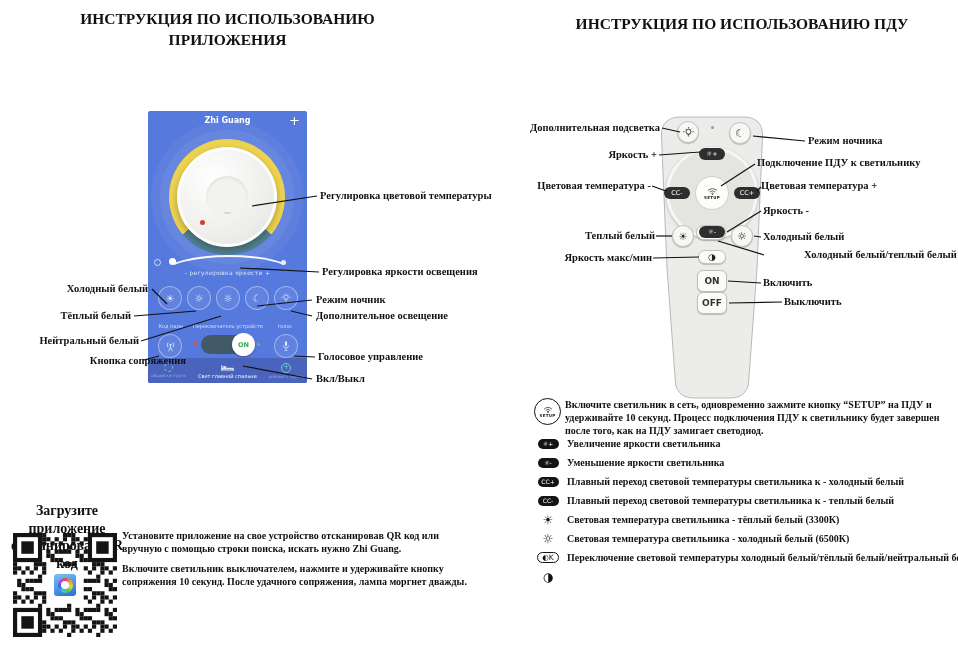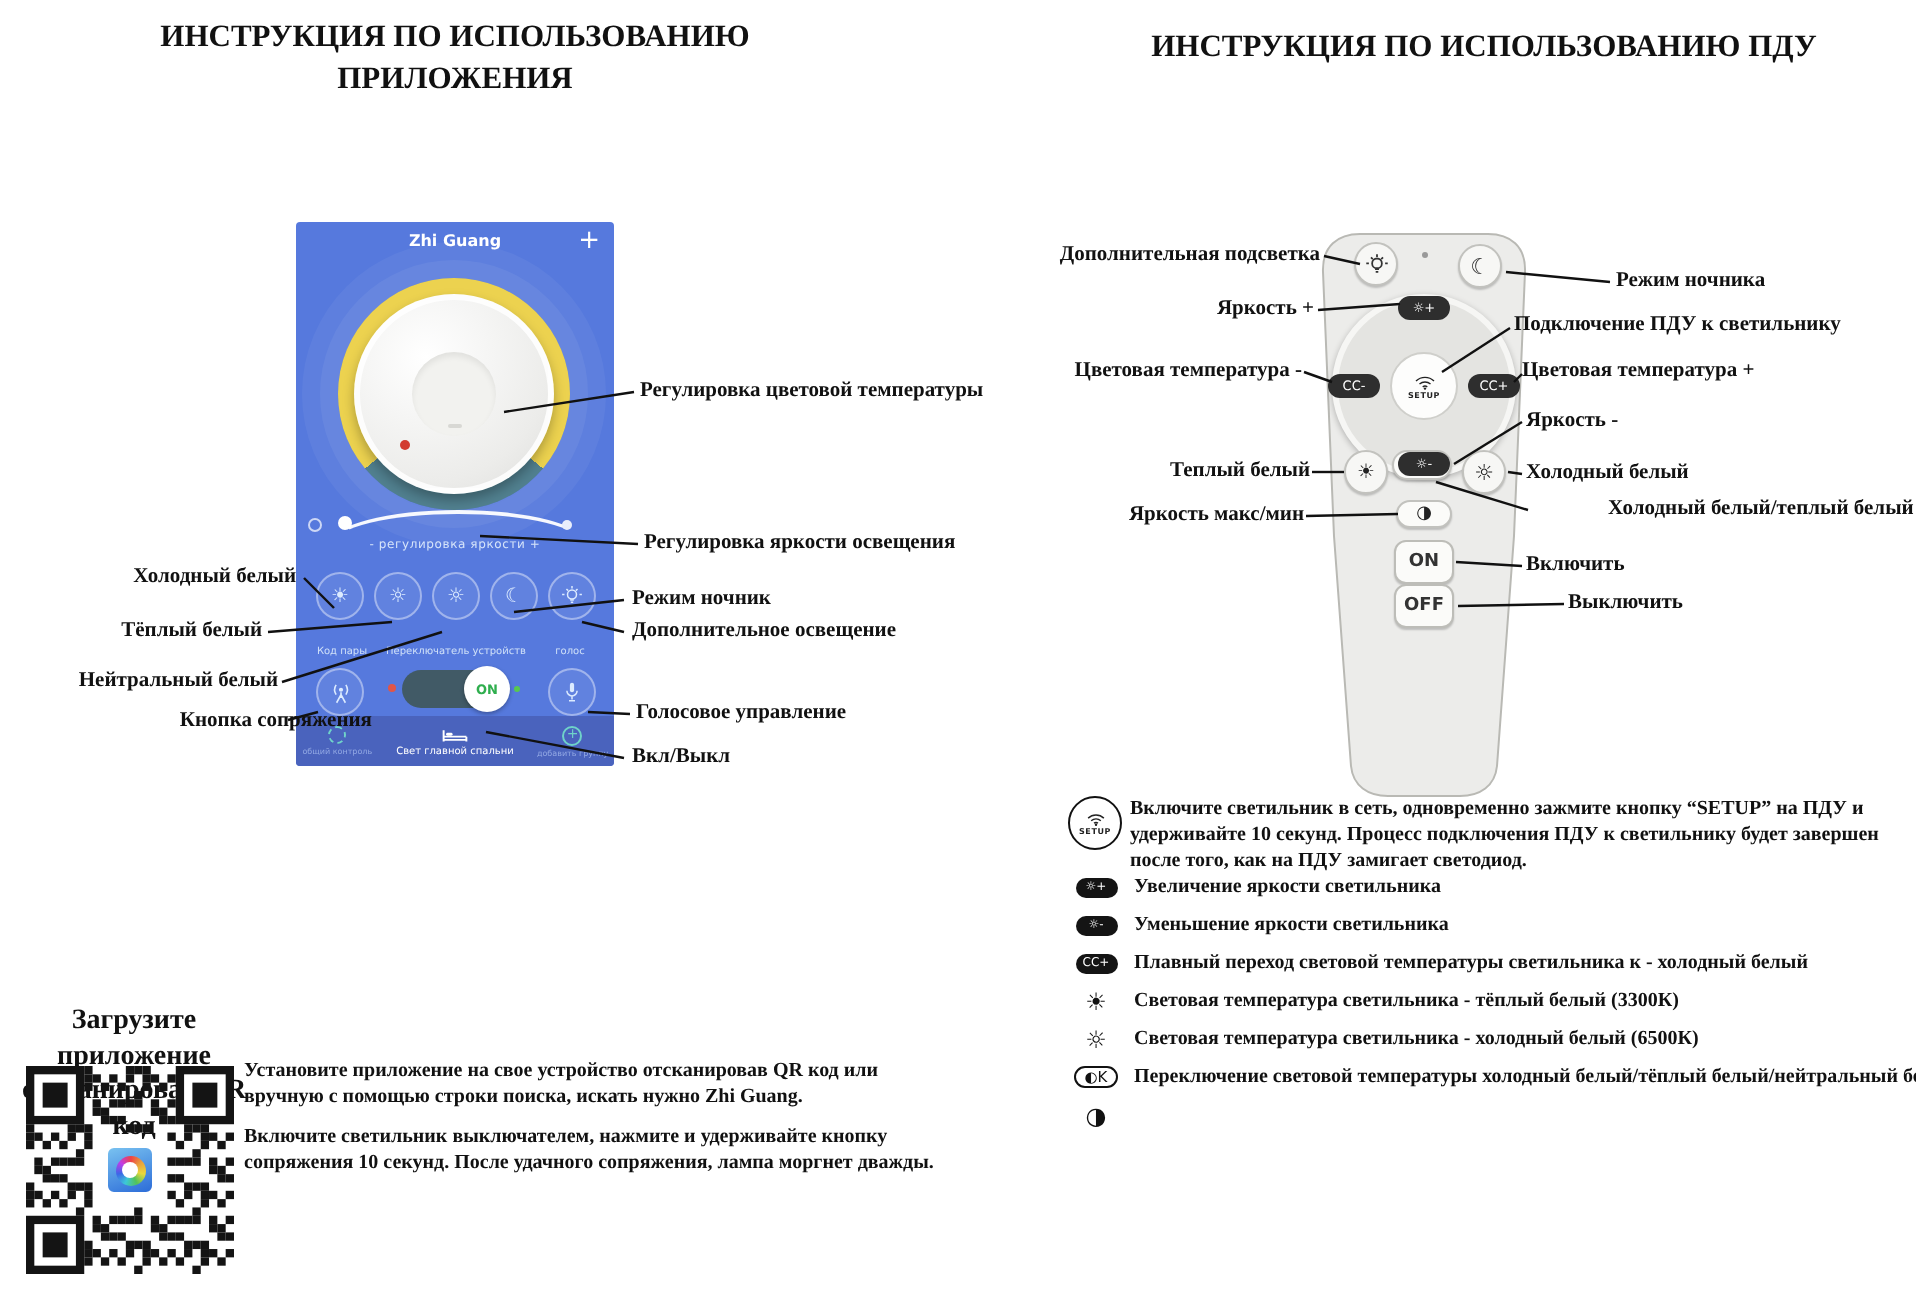--- a/index.html
+++ b/index.html
@@ -453,20 +453,26 @@
       <span class="lgtext">Уменьшение яркости светильника</span>
     </div>
     <div class="lgrow">
       <span class="lgico">
           <span data-style="pill-dark">CC+</span>
         </span>
       <span class="lgtext">Плавный переход световой температуры светильника к - холодный белый</span>
     </div>
     <div class="lgrow">
       <span class="lgico">
+          <span data-style="pill-dark">CC-</span>
+        </span>
+      <span class="lgtext">Плавный переход световой температуры светильника к - теплый белый</span>
+    </div>
+    <div class="lgrow">
+      <span class="lgico">
           <span data-style="plain">☀</span>
         </span>
       <span class="lgtext">Световая температура светильника - тёплый белый (3300К)</span>
     </div>
     <div class="lgrow">
       <span class="lgico">
           <span data-style="plain">☼</span>
         </span>
       <span class="lgtext">Световая температура светильника - холодный белый (6500К)</span>
     </div>

